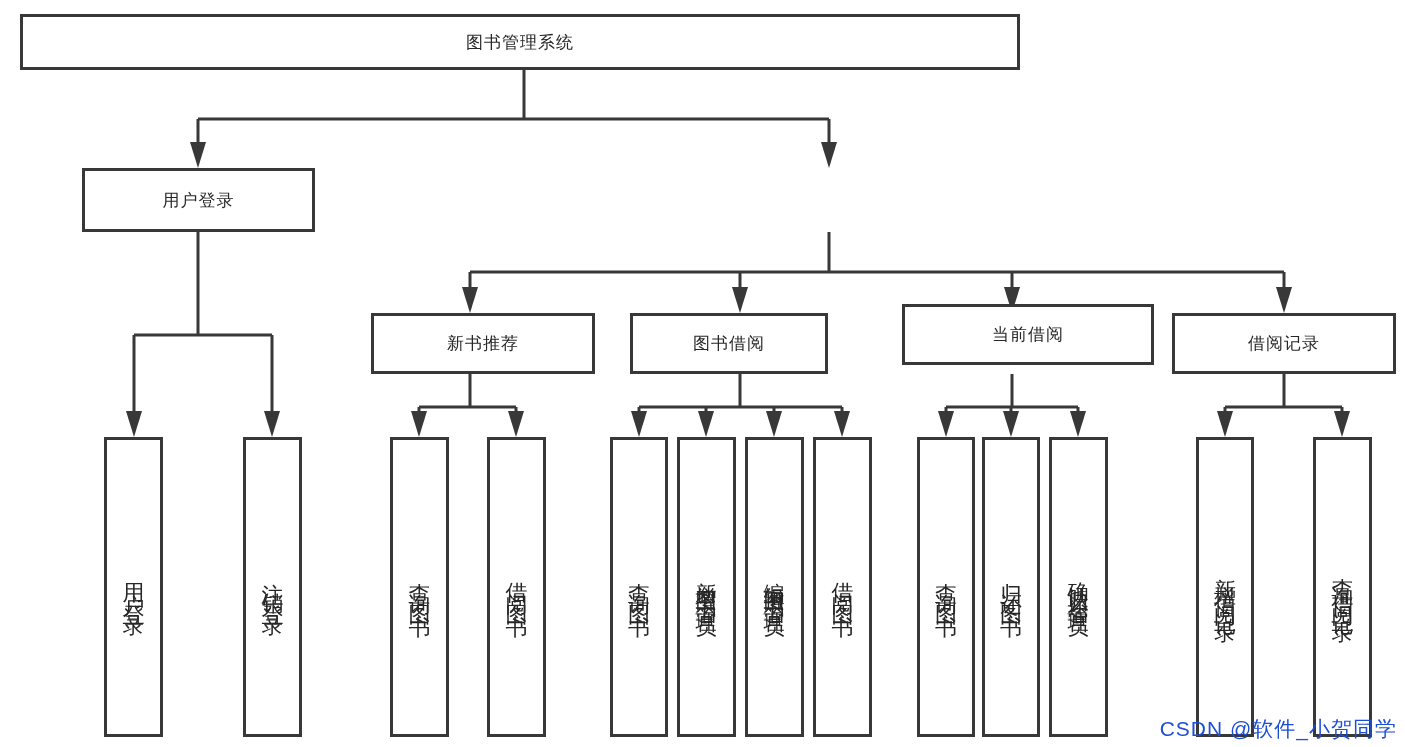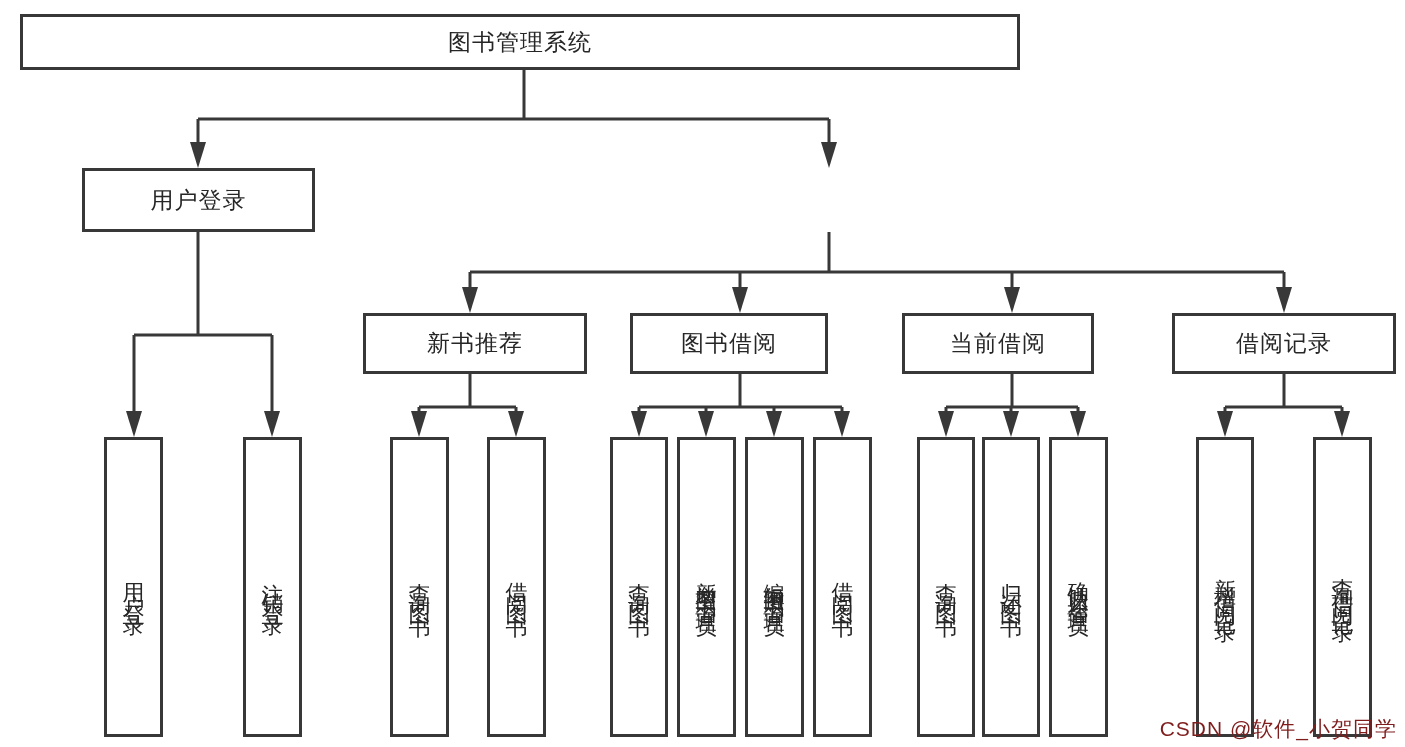--- a/index.html
+++ b/index.html
@@ -25,21 +25,21 @@
     position: absolute;
     box-sizing: border-box;
     border: 3px solid #383838;
     background: #ffffff;
     display: flex;
     align-items: center;
     justify-content: center;
     color: #262626;
   }
   .hnode {
-    font-size: 23px;
+    font-size: 17px;
     letter-spacing: 1px;
     white-space: nowrap;
   }
   .vnode {
     top: 437px;
     height: 300px;
     width: 59px;
   }
   .vnode .vtext {
     writing-mode: vertical-rl;
@@ -48,21 +48,21 @@
     white-space: nowrap;
   }
   .ls4 .vtext { letter-spacing: 11px; }
   .ls6 .vtext { letter-spacing: 9px; }
   .ls9 .vtext { letter-spacing: 5px; font-size: 21px; }
   .watermark {
     position: absolute;
     right: 8px;
     bottom: 4px;
     font-size: 21px;
-    color: #7f1d1d;
+    color: #1d4ed8;
     letter-spacing: 1px;
     white-space: nowrap;
   }
   .line {
     stroke: #383838;
     stroke-width: 3;
     fill: none;
   }
   .arrow {
     fill: #383838;
@@ -111,27 +111,27 @@
   </svg>
 
   <div class="node hnode" style="left:20px; top:14px; width:1000px; height:56px">
     <span>图书管理系统</span>
   </div>
 
   <div class="node hnode" style="left:82px; top:168px; width:233px; height:64px">
     <span>用户登录</span>
   </div>
 
-  <div class="node hnode" style="left:363px; top:313px; width:224px; height:61px">
+  <div class="node hnode" style="left:371px; top:313px; width:224px; height:61px">
     <span>新书推荐</span>
   </div>
   <div class="node hnode" style="left:630px; top:313px; width:198px; height:61px">
     <span>图书借阅</span>
   </div>
-  <div class="node hnode" style="left:902px; top:313px; width:192px; height:61px">
+  <div class="node hnode" style="left:902px; top:304px; width:252px; height:61px">
     <span>当前借阅</span>
   </div>
   <div class="node hnode" style="left:1172px; top:313px; width:224px; height:61px">
     <span>借阅记录</span>
   </div>
 
   <div class="node vnode ls4" style="left:104px">
     <span class="vtext">用户登录</span>
   </div>
   <div class="node vnode ls4" style="left:243px">

